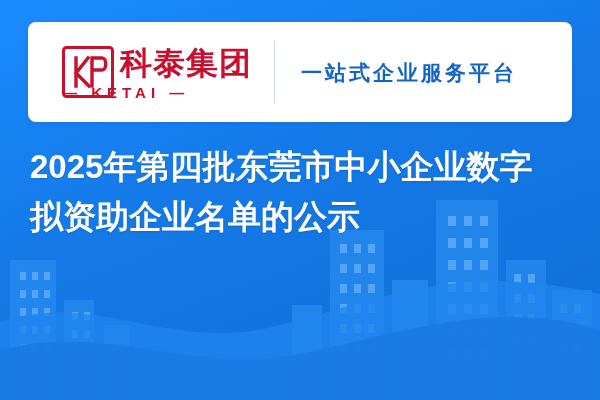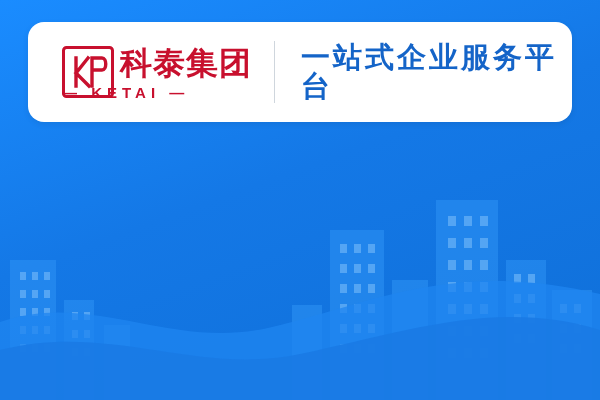--- a/index.html
+++ b/index.html
@@ -36,21 +36,21 @@
     height: 150px;
   }
   
   .card {
     position: absolute;
     left: 28px;
     top: 22px;
     width: 544px;
     height: 100px;
     background: #ffffff;
-    border-radius: 16px;
+    border-radius: 8px;
     display: flex;
     align-items: center;
     box-shadow: 0 2px 6px rgba(0,0,0,0.08);
   }
   .logo-zone {
     width: 246px;
     height: 100px;
     position: relative;
     flex: 0 0 246px;
   }
@@ -91,21 +91,21 @@
   }
   .slogan-zone {
     flex: 1 1 auto;
     padding-left: 26px;
     display: flex;
     flex-direction: column;
     justify-content: center;
     gap: 6px;
   }
   .slogan-main {
-    font-size: 29px;
+    font-size: 21px;
     font-weight: bold;
     color: #1464c8;
     letter-spacing: 3px;
     line-height: 1;
   }
   .slogan-sub {
     font-size: 15px;
     color: #1464c8;
     letter-spacing: 1px;
     line-height: 1;
@@ -236,15 +236,17 @@
       <div class="logo-cn">科泰集团</div>
       <div class="logo-en">— KETAI —</div>
     </div>
     <div class="divider"></div>
     <div class="slogan-zone">
       <div class="slogan-main">一站式企业服务平台</div>
     </div>
   </div>
 
   <div class="title-block">
+    <div class="title-line">2025年第四批东莞市中小企业数字</div>
+    <div class="title-line">拟资助企业名单的公示</div>
   </div>
 
 </div>
 
 </body></html>

